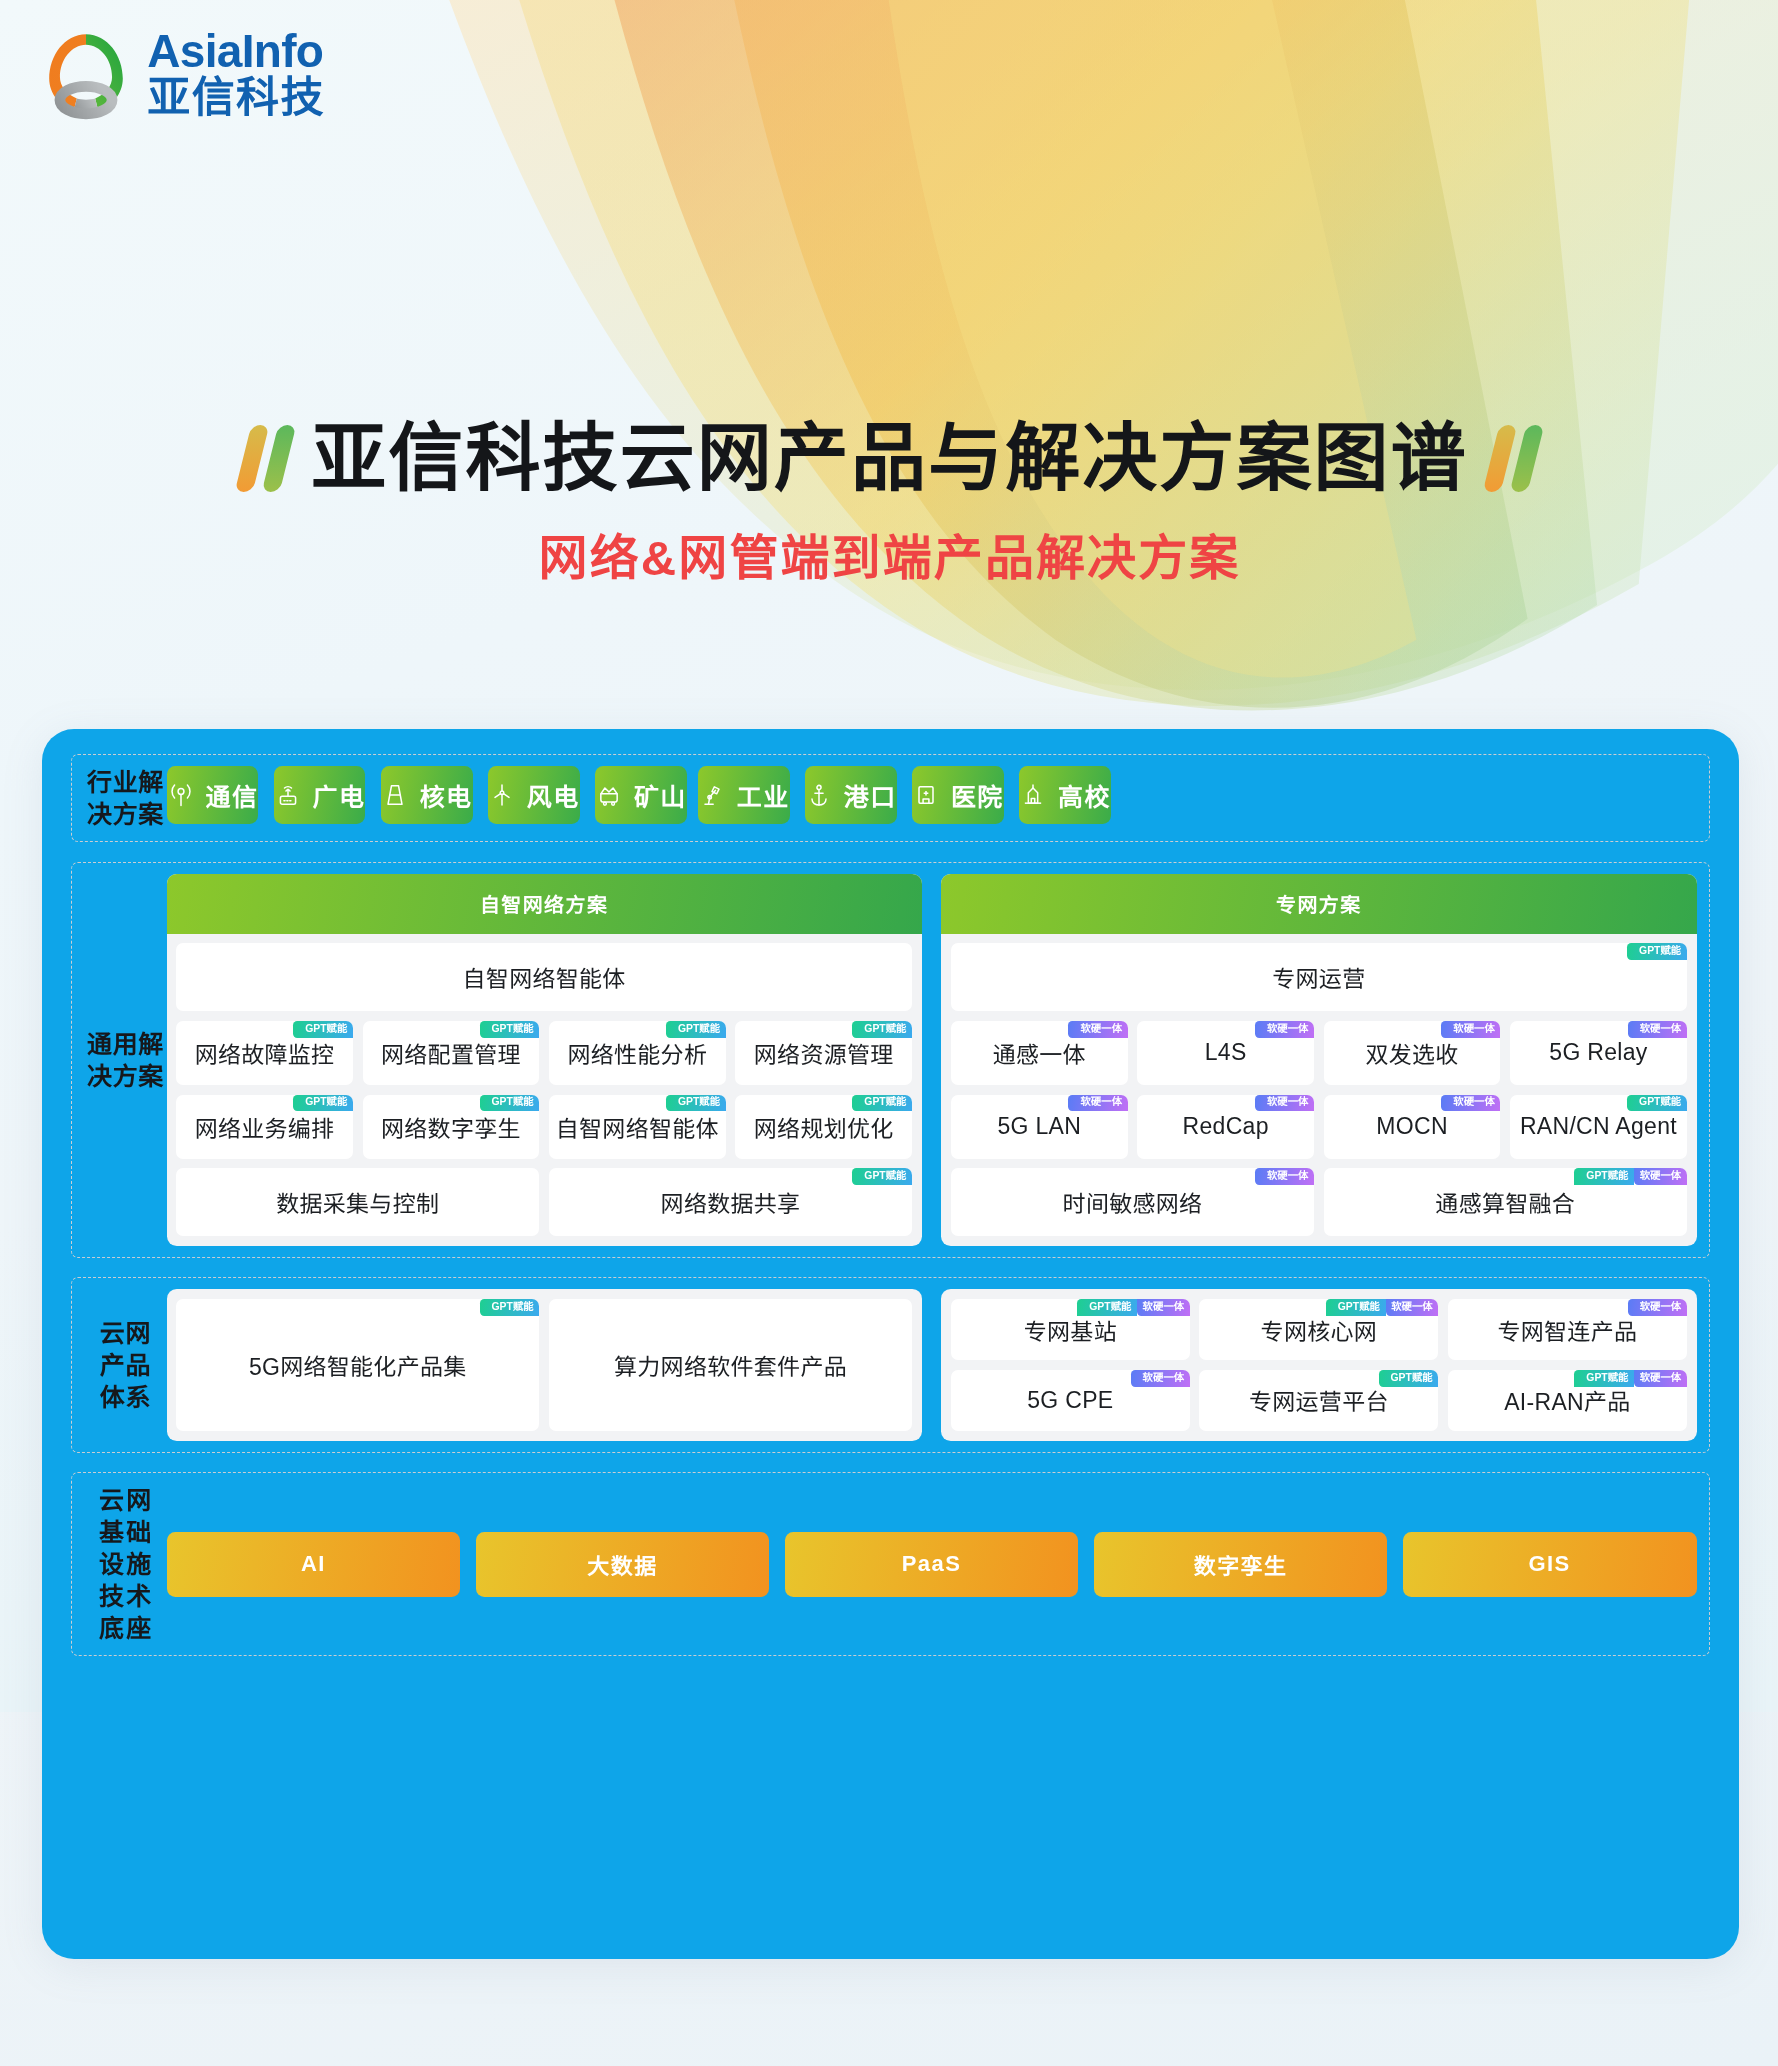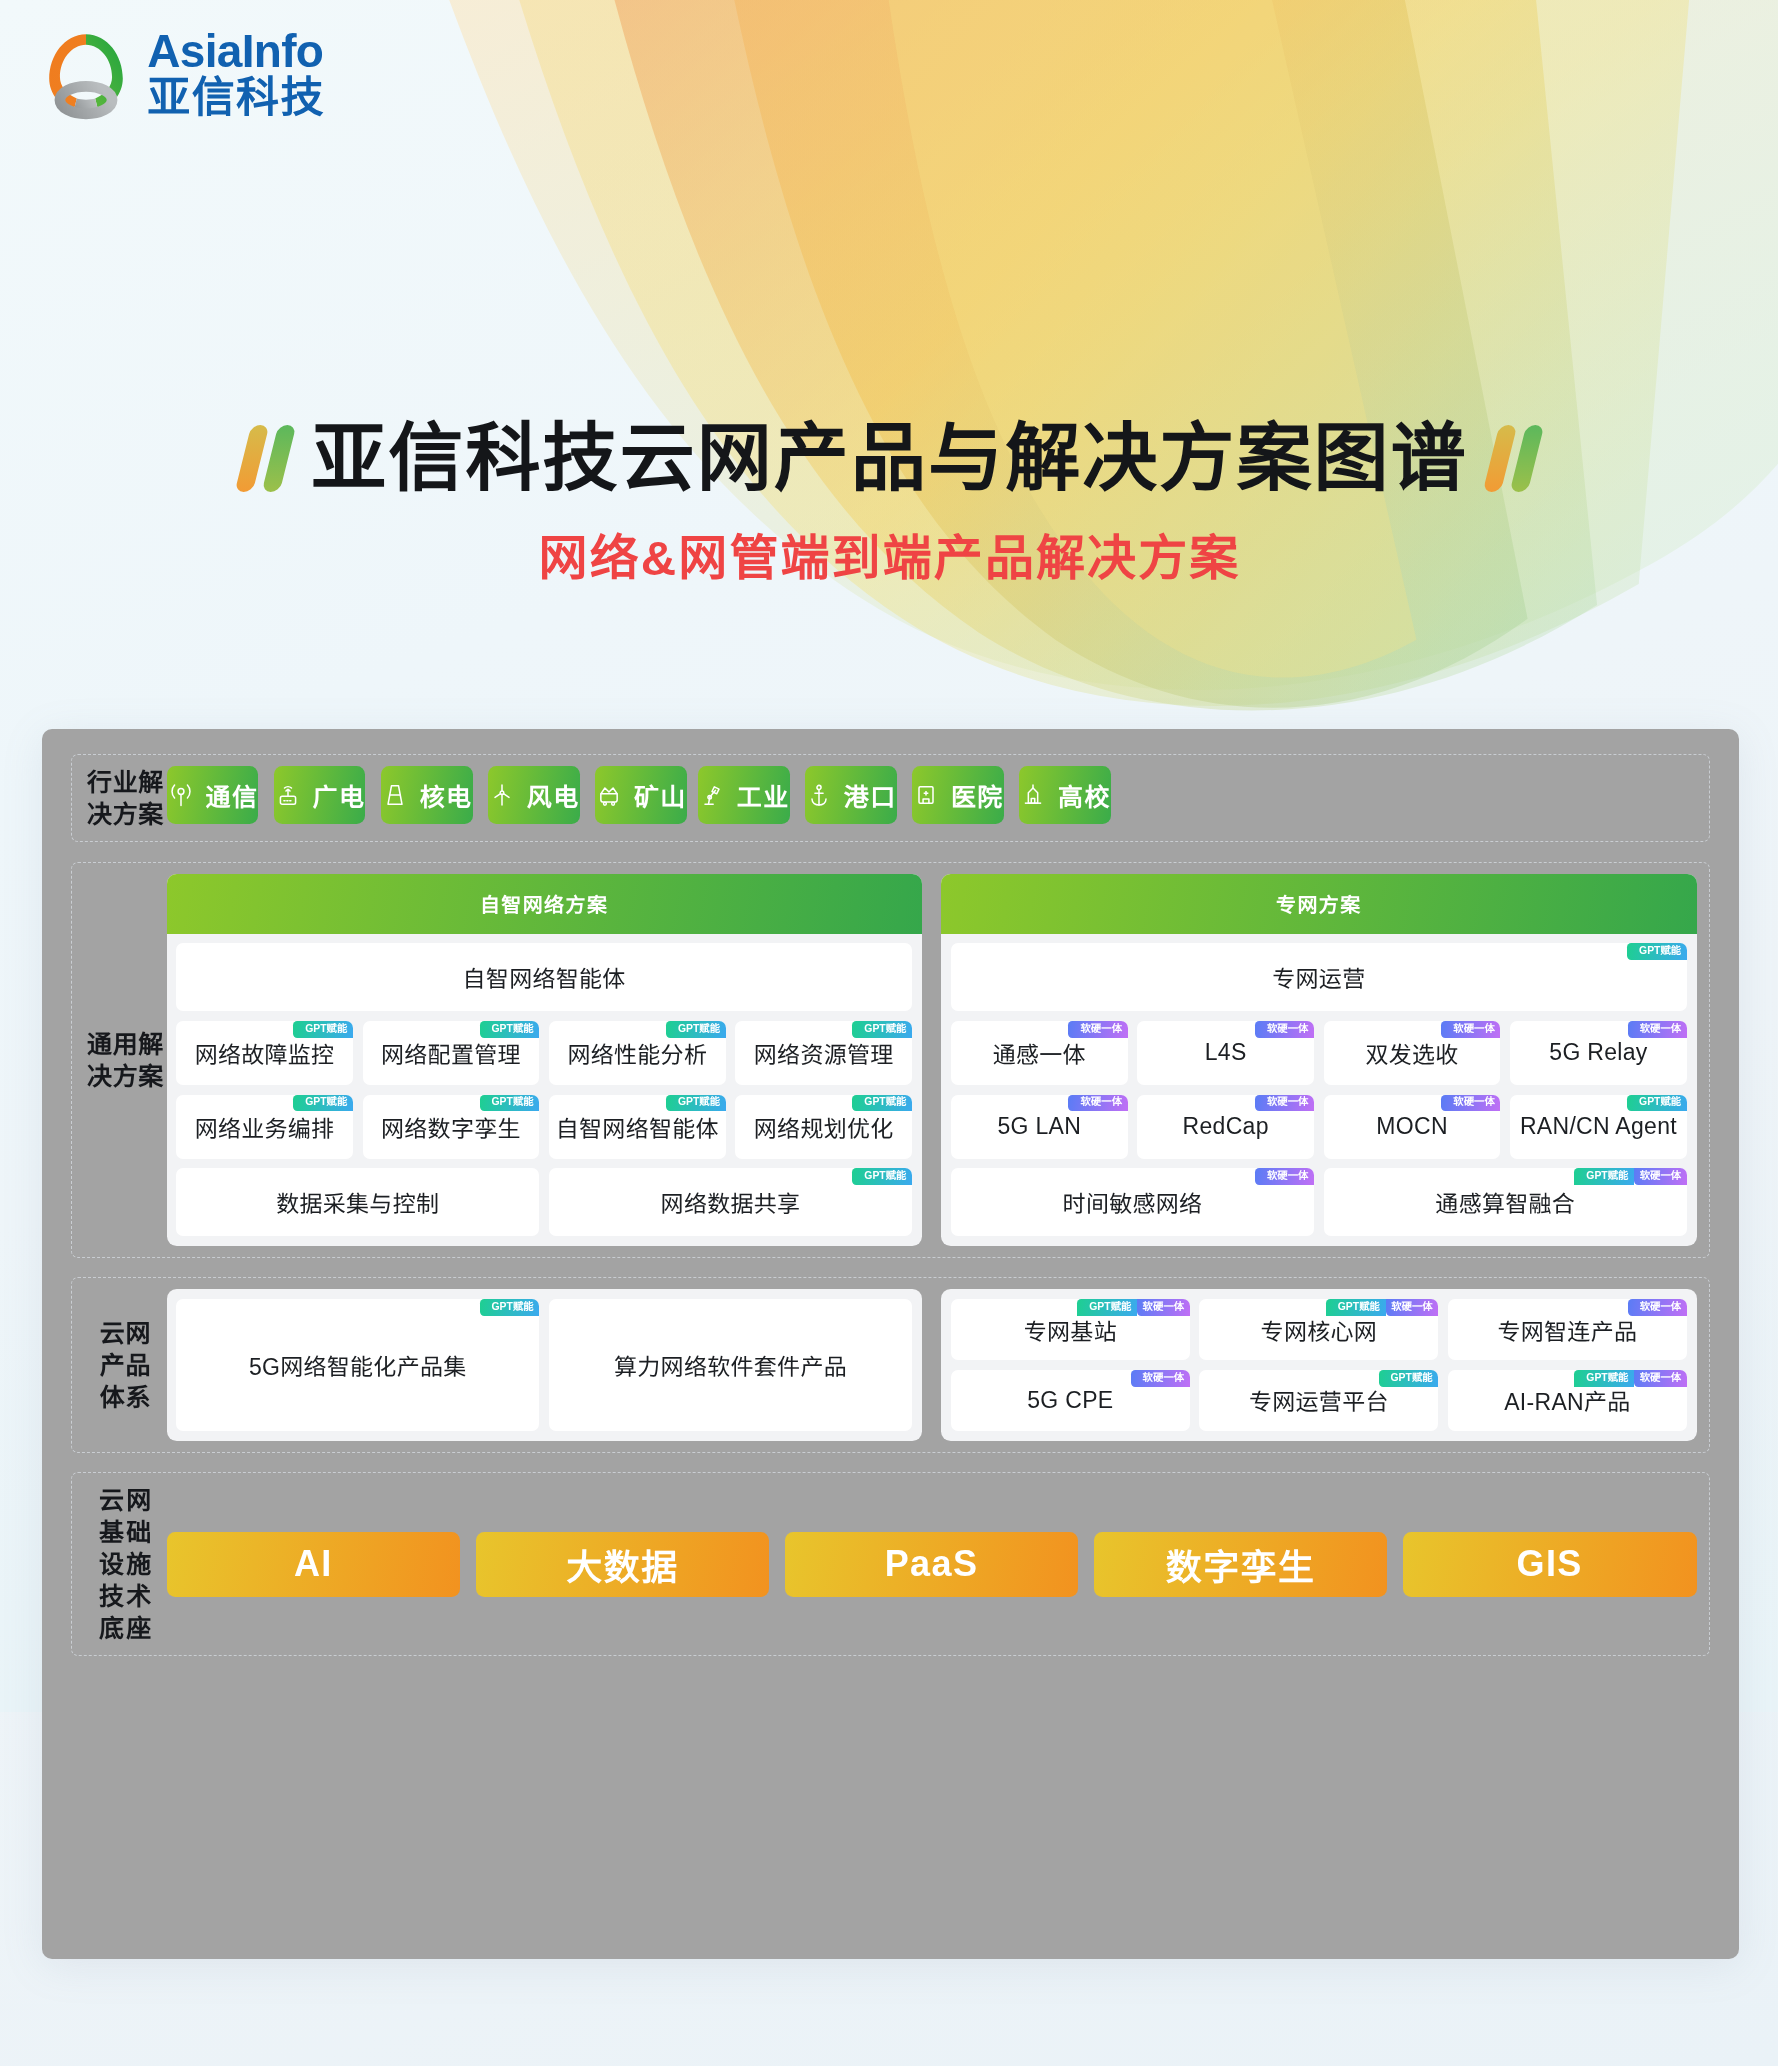--- a/index.html
+++ b/index.html
@@ -30,21 +30,21 @@
   .title-row { display: flex; align-items: center; justify-content: center; gap: 23.6px; }
   .slashes { display: flex; gap: 8.3px; }
   .slash { width: 18px; height: 67px; border-radius: 11px; transform: skewX(-14deg); }
   .slash.a { background: linear-gradient(180deg, #d6bb4a 0%, #f29b34 100%); }
   .slash.b { background: linear-gradient(180deg, #5cb85c 0%, #9cc04a 100%); }
   .main-title { font-size: 75px; font-weight: 800; color: #141619; letter-spacing: 2.1px; line-height: 1.1; }
   .sub-title { margin-top: 18px; font-size: 49px; font-weight: 700; color: #ef4444; letter-spacing: 2.1px; }
 
   
   .card { position: absolute; left: 42px; top: 729px; width: 1697px; height: 1230px;
-          background: #a3a3a3; border-radius: 10px;
+          background: #0ea5e9; border-radius: 32px;
           box-shadow: 0 7px 42px rgba(120,140,160,0.13);
           z-index: 4; padding: 25px 29px; }
 
   .band { border: 1.4px dashed #c9cdd2; border-radius: 7px; display: flex; align-items: stretch;
           margin-bottom: 19.5px; padding: 11px 12.5px; }
   .band:last-child { margin-bottom: 0; }
   .band-label { width: 82px; flex: 0 0 82px; display: flex; align-items: center; justify-content: center; }
   .band-label .lbl-inner { font-size: 25px; font-weight: 800; color: #16181c; line-height: 1.28;
                            text-align: center; letter-spacing: 0.7px; }
   .lbl-2col { display: grid; grid-template-columns: auto auto; column-gap: 1.4px; }
@@ -89,21 +89,21 @@
   .prod-cols { display: grid; grid-template-columns: 1fr 1fr; gap: 19.5px; }
   .prod-pane { background: #f2f3f5; border-radius: 9.7px; padding: 9.7px; }
   .prod-left { display: grid; grid-template-columns: 1fr 1fr; gap: 9.7px; }
   .prod-left .cell { min-height: 132px; }
   .prod-right { display: grid; grid-template-columns: repeat(3, 1fr); gap: 9.7px; }
   .prod-right .cell { min-height: 61px; }
 
   
   .base-row { display: grid; grid-template-columns: repeat(5, 1fr); gap: 15.3px; }
   .base-tile { height: 65px; border-radius: 8.3px; display: flex; align-items: center; justify-content: center;
-               color: #fff; font-size: 36px; font-weight: 800; letter-spacing: 1.4px;
+               color: #fff; font-size: 22px; font-weight: 800; letter-spacing: 1.4px;
                background: linear-gradient(100deg, #e8c52c 0%, #f2921f 100%); }
 </style>
 </head>
 <body>
 
 <div id="page">
 
   <svg class="bg-swoosh" viewBox="0 0 2200 1400">
     <defs>
       <linearGradient id="gA" x1="0" y1="0" x2="1" y2="1">

